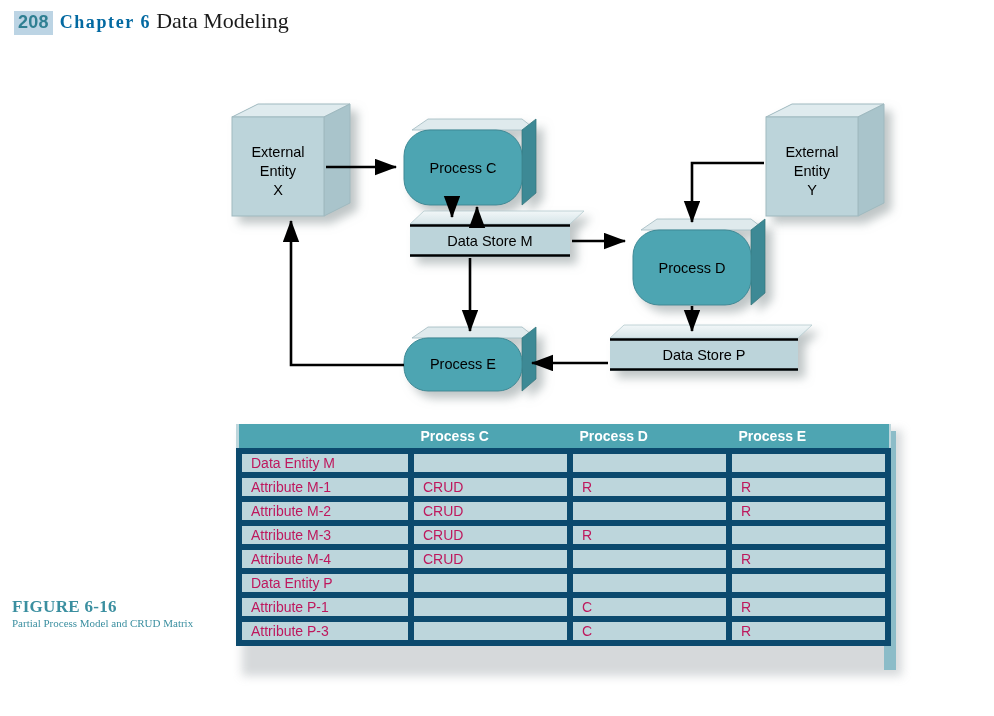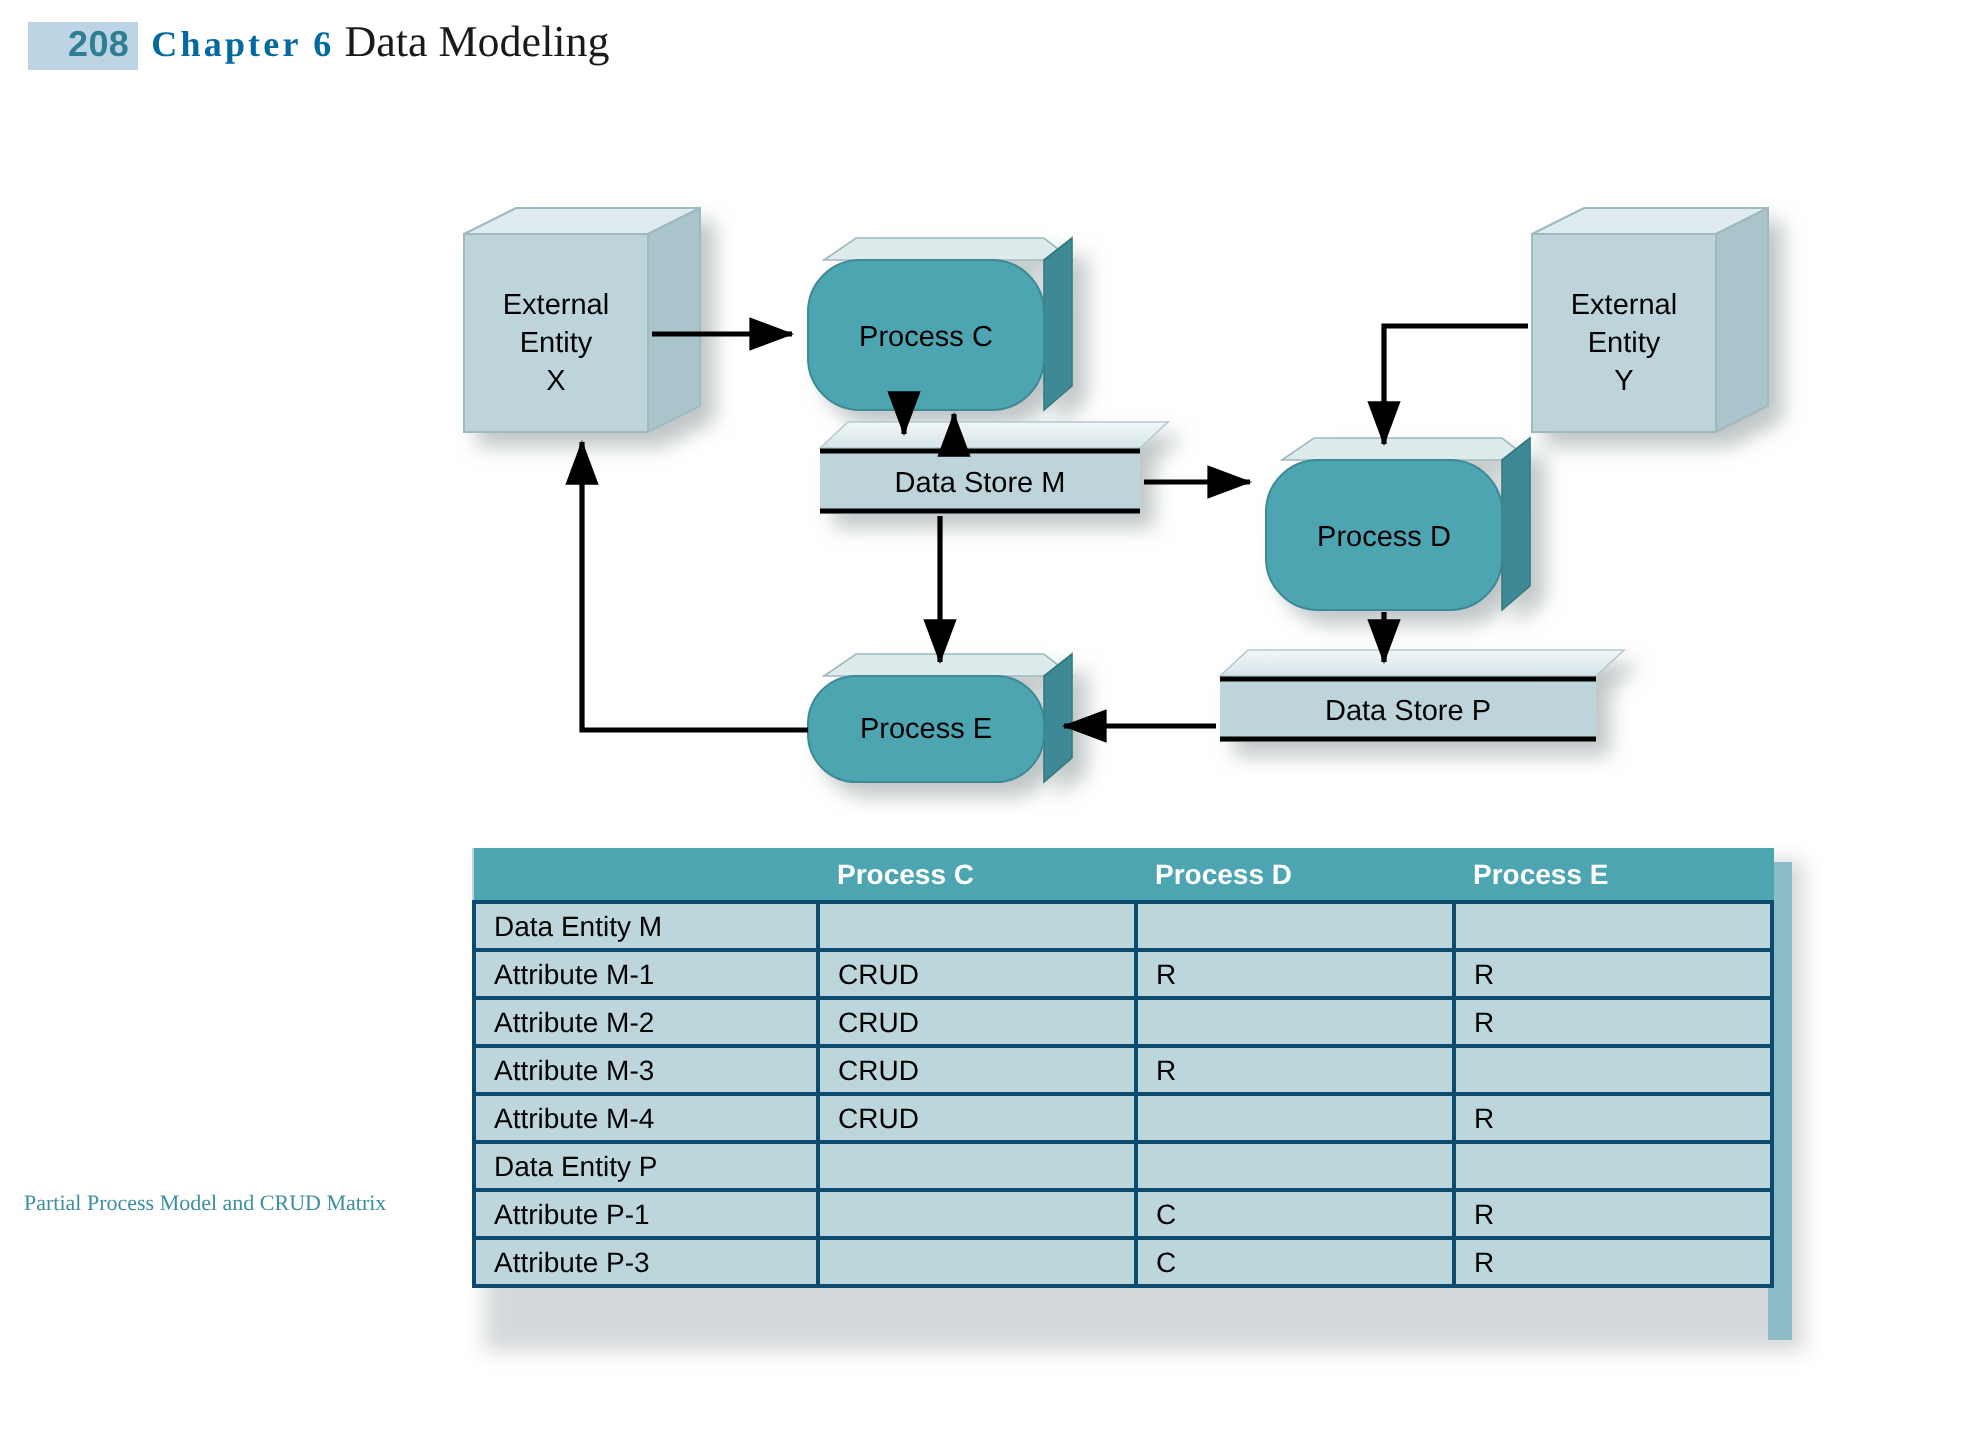--- a/index.html
+++ b/index.html
@@ -21,21 +21,21 @@
     left: 14px;
     top: 8px;
     white-space: nowrap;
   }
   #page-number {
     display: inline-block;
     background: #bcd4e4;
     color: #2f7f92;
     font-weight: bold;
     font-size: 18px;
-    padding: 1px 4px 2px 20px;
+    padding: 1px 4px 2px 4px;
     letter-spacing: 0.2px;
   }
   #chapter-label {
     color: #0369a1;
     font-family: "Liberation Serif", serif;
     font-weight: bold;
     font-size: 18px;
     letter-spacing: 1.6px;
     margin-left: 7px;
   }
@@ -113,25 +113,25 @@
   table#crud-matrix {
     position: relative;
     z-index: 2;
     border-collapse: collapse;
     width: 650px;
     table-layout: fixed;
     background: #bdd6dc;
   }
   table#crud-matrix th,
   table#crud-matrix td {
-    border: 2px solid #0c4a6e;
+    border: 6px solid #0c4a6e;
     height: 24px;
     padding: 0 0 0 9px;
     font-size: 14px;
-    color: #000000;
+    color: #be185d;
     text-align: left;
     vertical-align: middle;
     background: #bdd6dc;
     box-sizing: border-box;
   }
   table#crud-matrix thead th {
     background: #4ea5b2;
     color: #ffffff;
     font-weight: bold;
     border: 1px solid #4ea5b2;
@@ -240,20 +240,21 @@
     <line x1="470" y1="213" x2="470" y2="286" marker-end="url(#arrowhead)"></line>
 
     <line x1="608" y1="318" x2="532" y2="318" marker-end="url(#arrowhead)"></line>
 
     <path d="M404,320 L291,320 L291,176" marker-end="url(#arrowhead)"></path>
   </g>
 </svg>
 </div>
 
 <div id="figure-caption">
+  <span id="figure-number">FIGURE 6-16</span>
   <span id="figure-title">Partial Process Model and CRUD Matrix</span>
 </div>
 
 <div id="crud-matrix-wrap">
   <div id="crud-shadow"></div>
   <div id="crud-side"></div>
   <table id="crud-matrix">
     <colgroup>
       <col class="c-label">
         <col class="c-proc">

